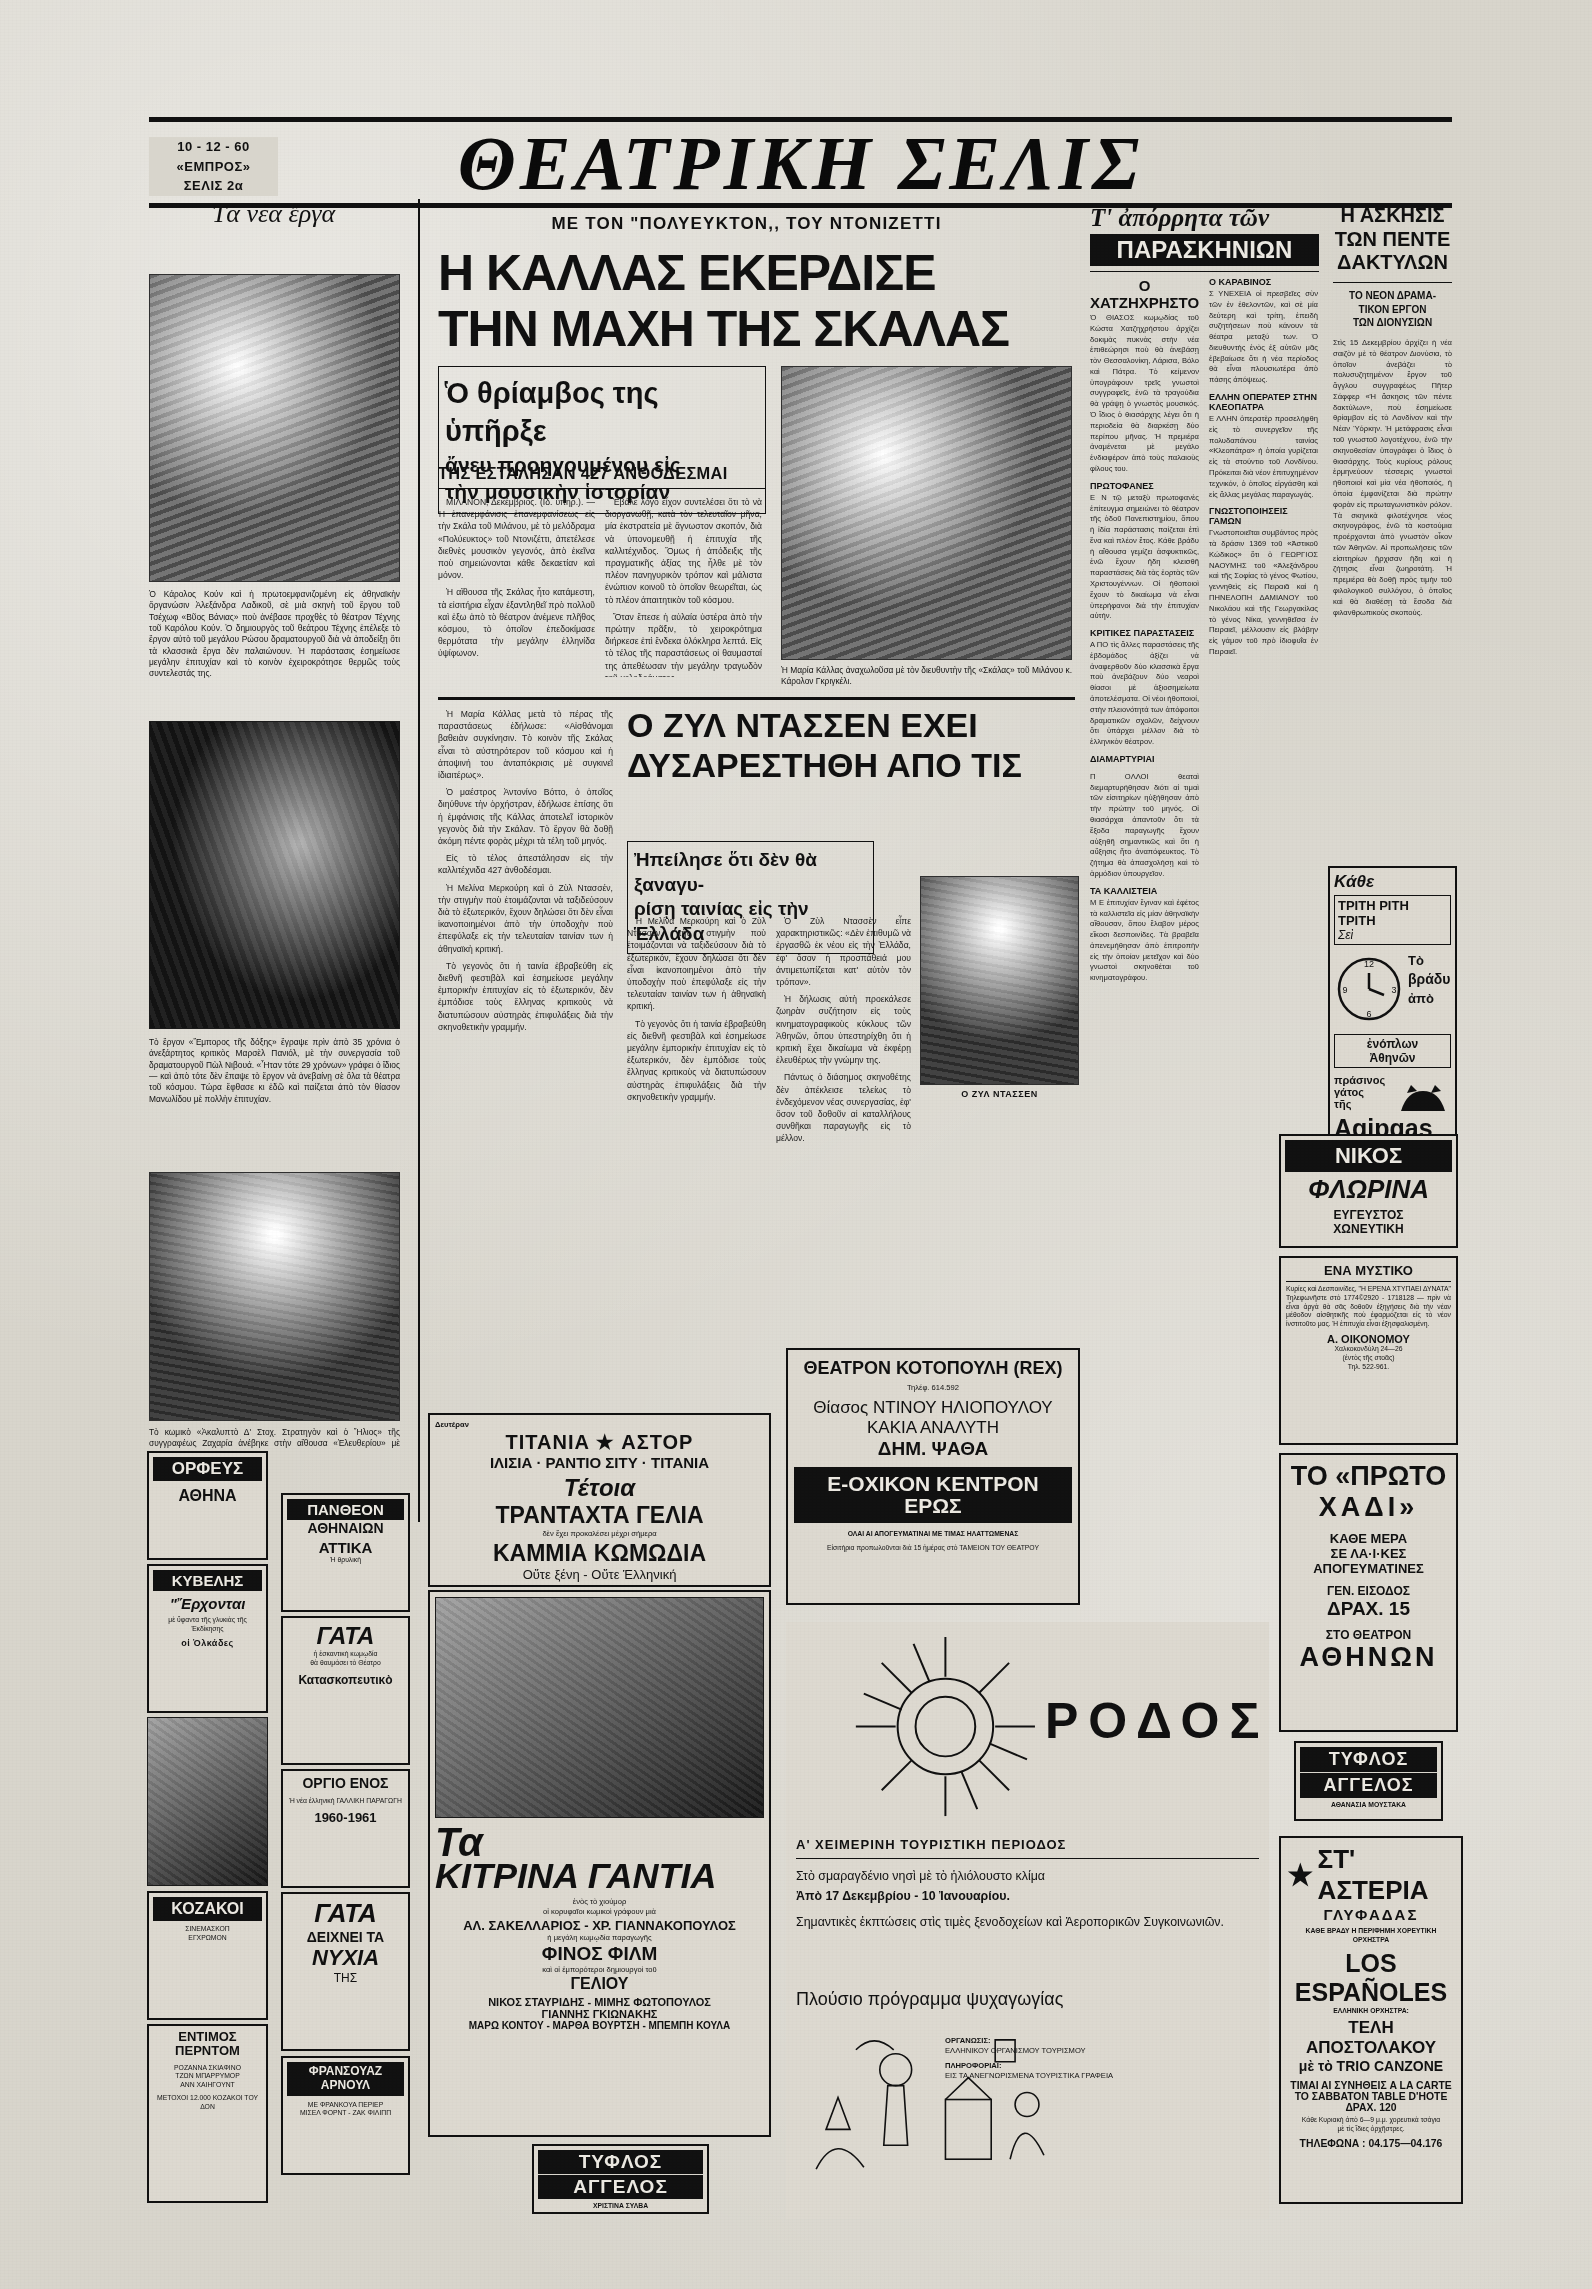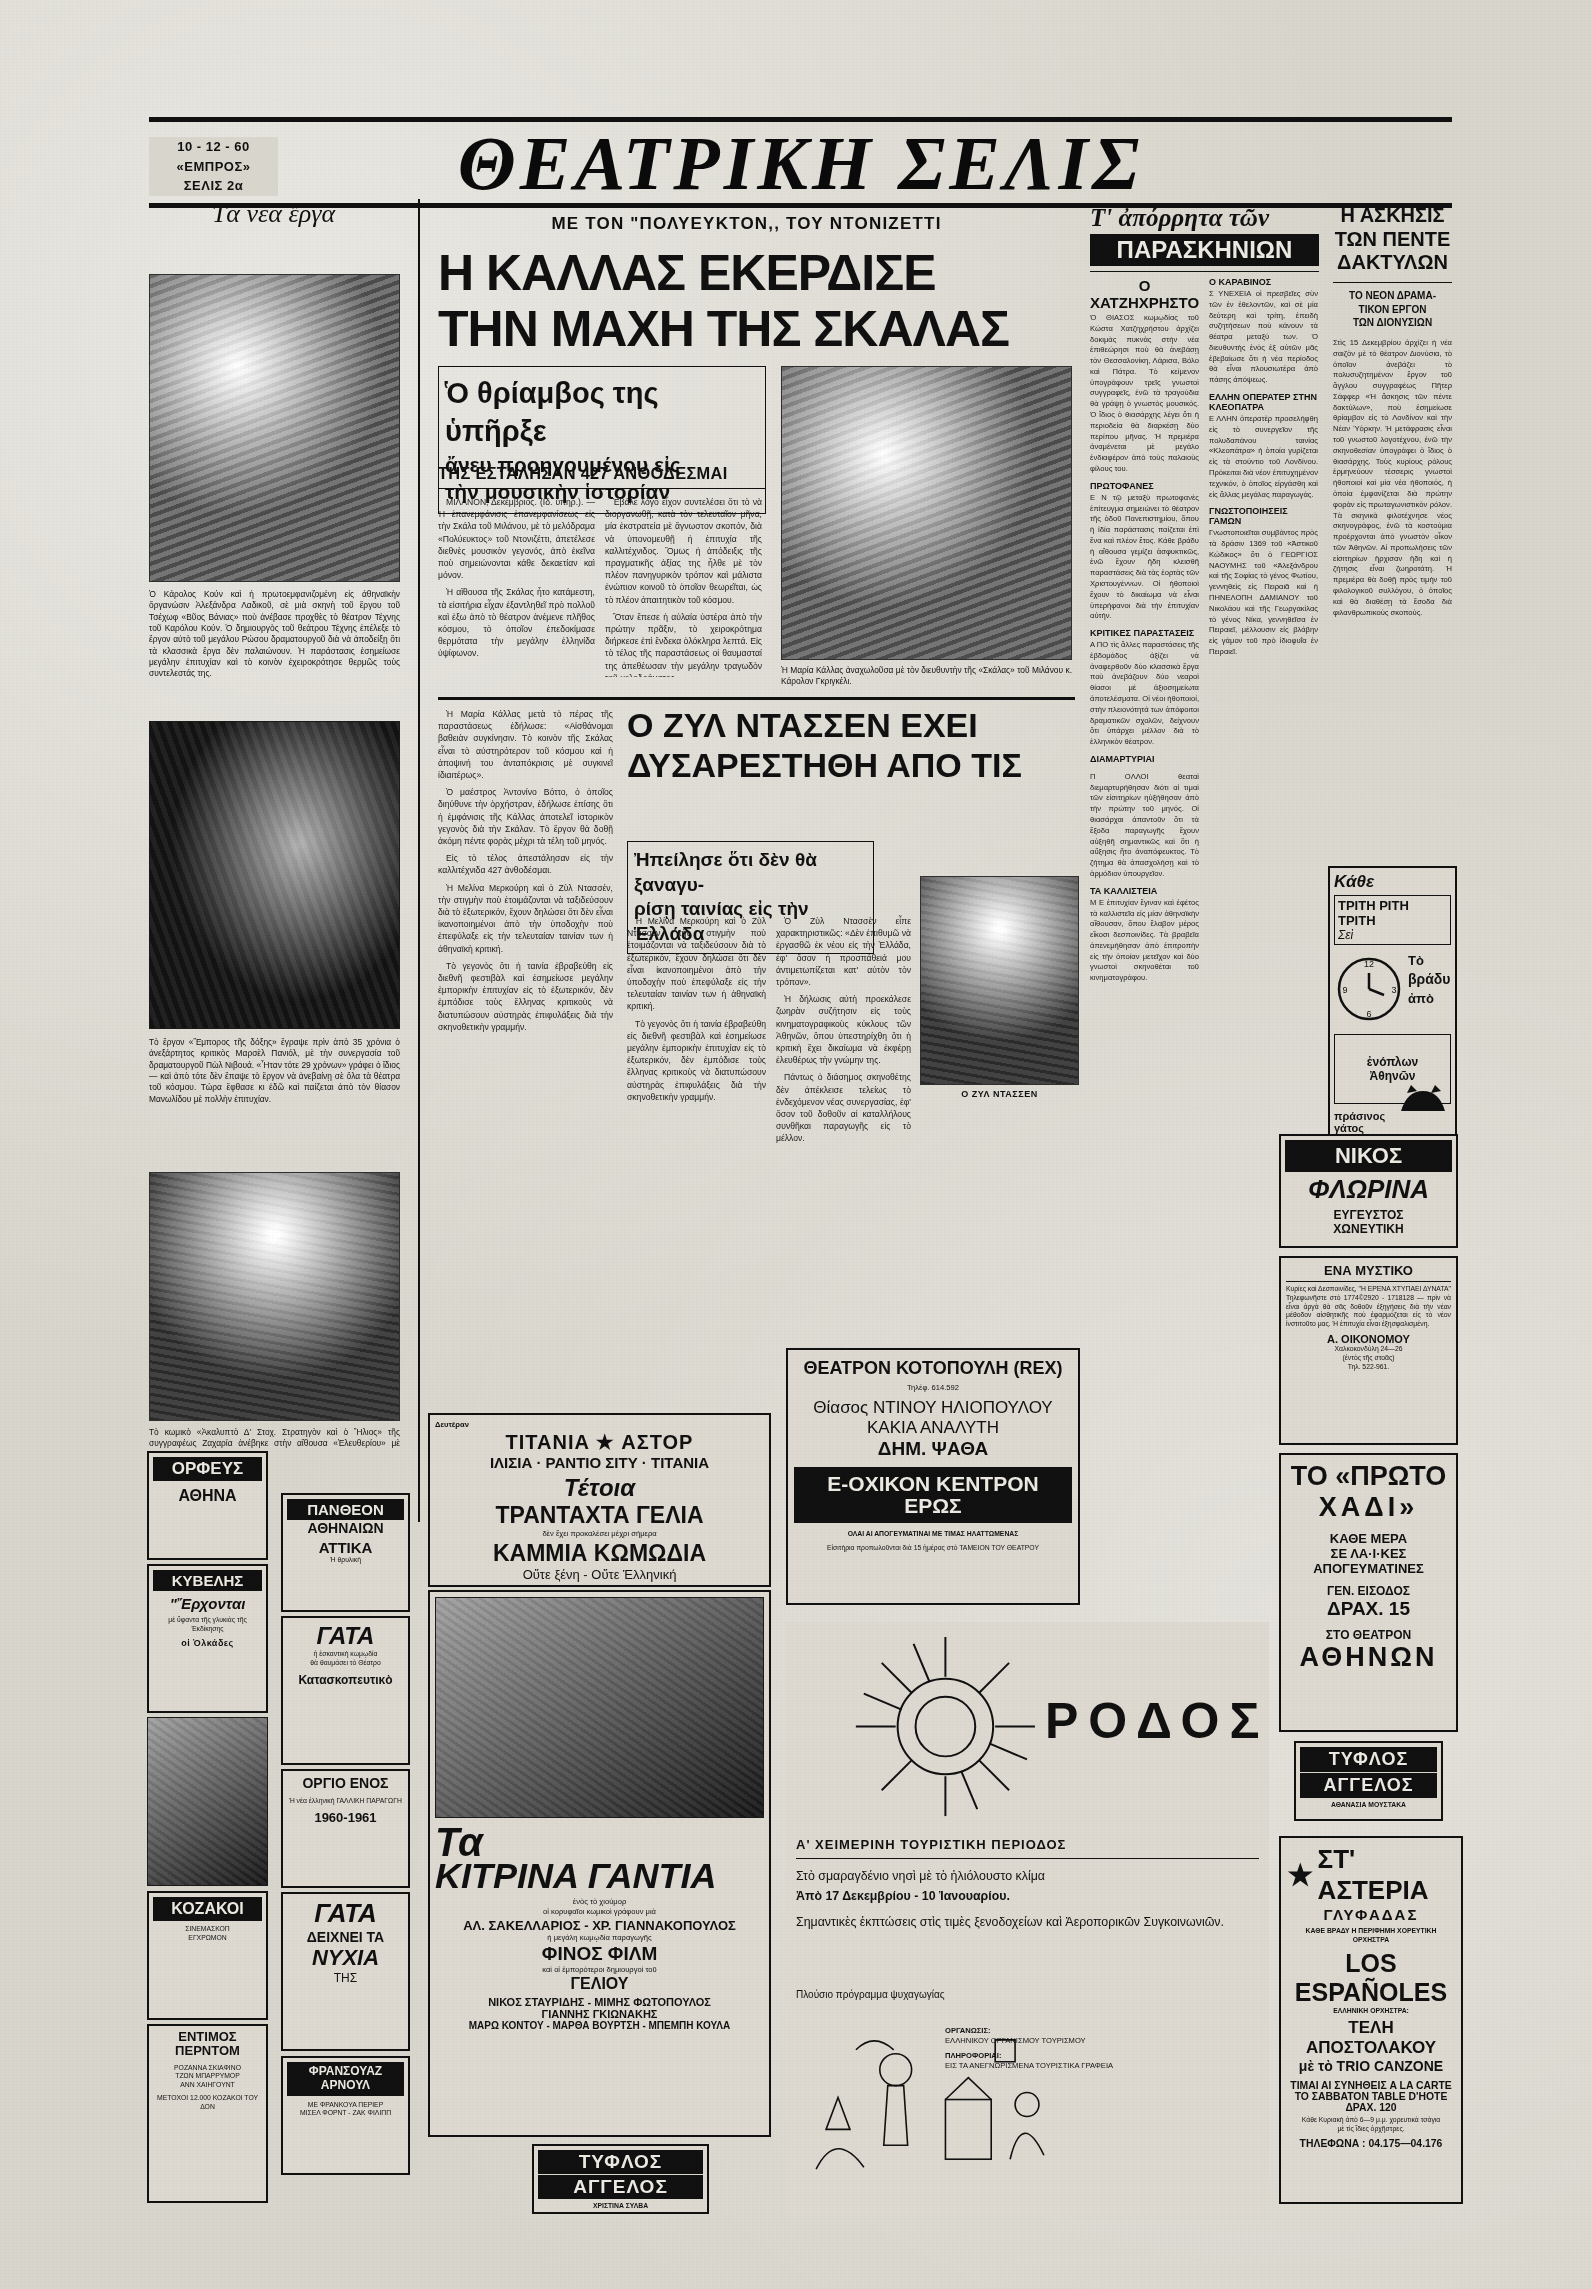--- a/index.html
+++ b/index.html
@@ -267,21 +267,21 @@
           </g>
         </g>
       </svg>
       <div style="position:absolute;left:249px;top:60px;font-size:50px;font-weight:700;letter-spacing:10px;">ΡΟΔΟΣ</div>
     </div>
     <div style="font-size:13px;font-weight:700;letter-spacing:1px;margin-top:6px;">Α' ΧΕΙΜΕΡΙΝΗ        ΤΟΥΡΙΣΤΙΚΗ        ΠΕΡΙΟΔΟΣ</div>
     <div class="thin" style="margin:6px 0 10px 0;"></div>
     <div style="font-size:12.4px;">Στὸ σμαραγδένιο νησὶ μὲ τὸ ἡλιόλουστο κλίμα</div>
     <div style="font-size:12.4px;font-weight:700;margin-top:6px;">Ἀπὸ 17 Δεκεμβρίου - 10 Ἰανουαρίου.</div>
     <div style="font-size:12.4px;margin-top:12px;">Σημαντικὲς ἐκπτώσεις στὶς τιμὲς ξενοδοχείων καὶ Ἀεροπορικῶν Συγκοινωνιῶν.</div>
-    <div style="font-size:10px;margin-top:60px;">Πλούσιο πρόγραμμα ψυχαγωγίας</div>
+    <div style="font-size:18px;margin-top:60px;">Πλούσιο πρόγραμμα ψυχαγωγίας</div>
     <div style="margin-top:26px;">
       <div class="tiny" style="font-weight:700;margin-left:149px;">ΟΡΓΑΝΩΣΙΣ:</div>
       <div class="tiny" style="margin-left:149px;">ΕΛΛΗΝΙΚΟΥ ΟΡΓΑΝΙΣΜΟΥ ΤΟΥΡΙΣΜΟΥ</div>
       <div class="tiny" style="font-weight:700;margin-left:149px;margin-top:4px;">ΠΛΗΡΟΦΟΡΙΑΙ:</div>
       <div class="tiny" style="margin-left:149px;">ΕΙΣ ΤΑ ΑΝΕΓΝΩΡΙΣΜΕΝΑ ΤΟΥΡΙΣΤΙΚΑ ΓΡΑΦΕΙΑ</div>
     </div>
   </div>
 
   <div class="blk" style="left:796px;top:2010px;width:279px;height:189px;">
     <svg width="279" height="189" viewBox="0 0 280 190" stroke="#111" fill="none" stroke-width="1.6">
@@ -353,21 +353,21 @@
         <text x="60" y="44" font-size="9" text-anchor="middle" fill="#111">3</text>
         <text x="35" y="68" font-size="9" text-anchor="middle" fill="#111">6</text>
         <text x="11" y="44" font-size="9" text-anchor="middle" fill="#111">9</text>
         <line x1="35" y1="40" x2="35" y2="24" stroke="#111" stroke-width="2.5"></line>
         <line x1="35" y1="40" x2="50" y2="46" stroke="#111" stroke-width="2.5"></line>
       </svg>
       <div style="position:absolute;left:74px;top:4px;font-size:13px;font-weight:700;">Τὸ</div>
       <div style="position:absolute;left:74px;top:22px;font-size:14px;font-weight:700;">βράδυ</div>
       <div style="position:absolute;left:74px;top:42px;font-size:13px;font-weight:700;">ἀπὸ</div>
     </div>
-    <div class="boxthin ctr" style="margin-top:3px;padding:20px;">
+    <div class="boxthin ctr" style="margin-top:3px;padding:2px;">
       <div style="font-size:12px;font-weight:700;">ἐνόπλων</div>
       <div style="font-size:12px;font-weight:700;">Ἀθηνῶν</div>
     </div>
     <div style="font-size:11px;font-weight:700;margin-top:6px;">πράσινος</div>
     <div style="font-size:11px;font-weight:700;">γάτος</div>
     <div style="font-size:11px;font-weight:700;">τῆς</div>
     <div style="font-size:25px;font-weight:700;margin-top:4px;">Agipgas</div>
     <div style="position:absolute;right:6px;bottom:44px;">
       <svg width="52" height="32" viewBox="0 0 52 32">
         <path d="M4 28 q6 -20 22 -20 q16 0 22 20 z" fill="#111"></path>

